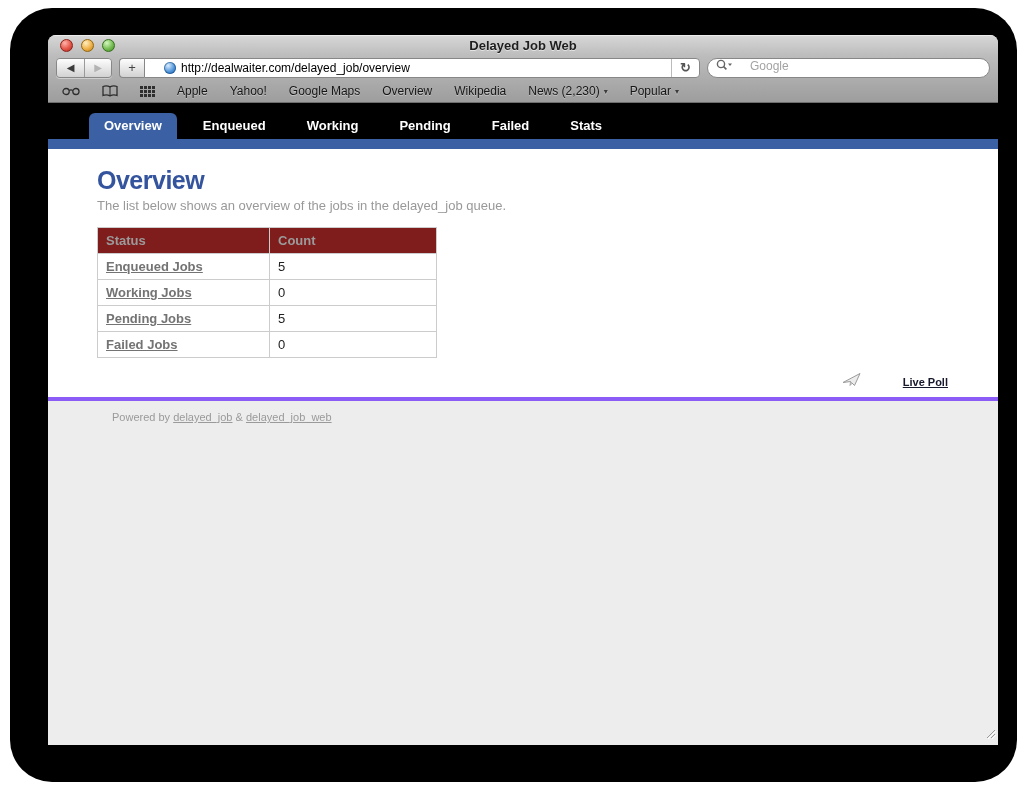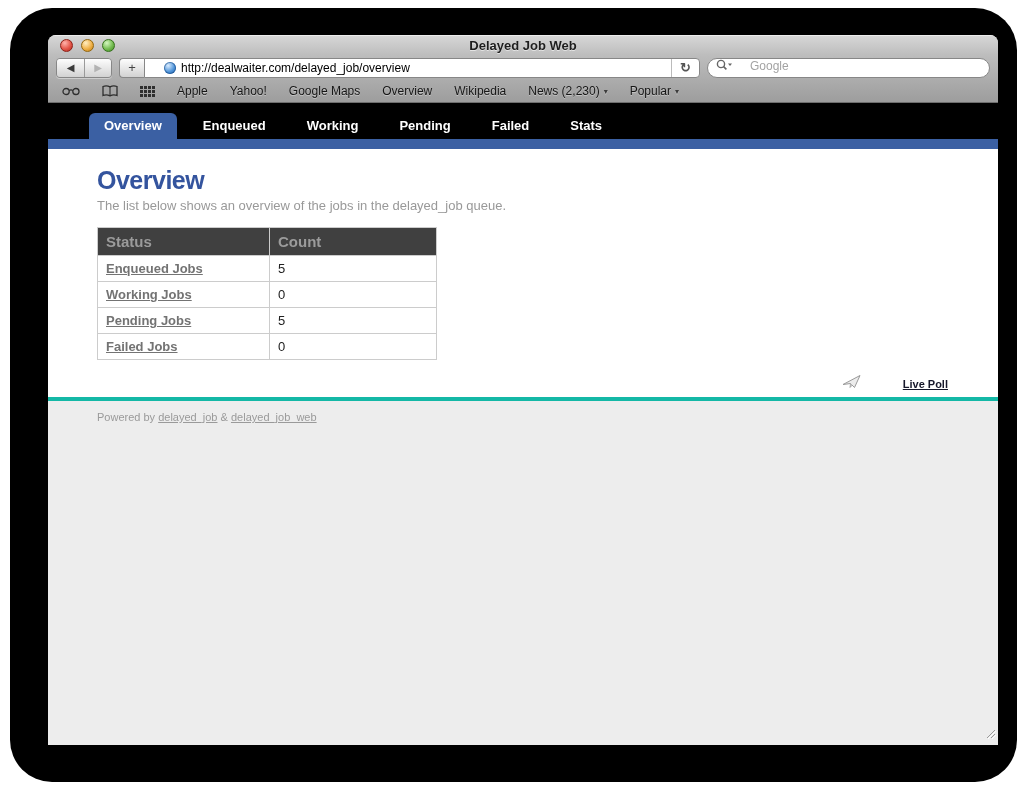--- a/index.html
+++ b/index.html
@@ -44,29 +44,29 @@
   .tab { height:26px; line-height:26px; padding:0 15px; font-size:13px; font-weight:bold; color:#fff; margin-right:11px; border-radius:6px 6px 0 0; }
   .tab.active { background:#3b60a3; }
   .bluebar { height:10px; background:#3b60a3; }
 
   .content { height:248px; background:#fff; padding:17px 50px 0 49px; }
   .content h1 { font-size:25px; font-weight:bold; color:#34549e; letter-spacing:-0.5px; }
   .content .desc { font-size:13px; color:#999; margin-top:3px; }
 
   table.jobs { border-collapse:collapse; margin-top:14px; width:340px; }
   table.jobs th, table.jobs td { border:1px solid #ccc; text-align:left; }
-  table.jobs th { background:#404040; color:#9b9b9b; font-size:15px; font-weight:bold; padding:5px 8px; }
+  table.jobs th { background:#7f1d1d; color:#9b9b9b; font-size:13px; font-weight:bold; padding:5px 8px; }
   table.jobs th.col-status { width:172px; }
   table.jobs td { padding:5px 8px; font-size:13px; color:#222; height:25px; }
   td a.job-link { font-weight:bold; color:#737373; text-decoration:underline; }
 
   .livepoll-row { margin-top:15px; text-align:right; display:flex; justify-content:flex-end; align-items:center; gap:6px; }
   .livepoll-link { font-size:11px; font-weight:bold; color:#16182b; text-decoration:underline;padding-left:36px; }
 
-  .footer { flex:1; background:#ededed; border-top:4px solid #14b8a6; padding:10px 0 0 49px; position:relative; }
+  .footer { flex:1; background:#ededed; border-top:4px solid #8b5cf6; padding:10px 0 0 64px; position:relative; }
   .footer .powered { font-size:11px; color:#9a9a9a; }
   .footer .powered a { color:#9a9a9a; text-decoration:underline; }
   .grip { position:absolute; right:2px; bottom:2px; }
 </style>
 </head>
 <body>
 
 <div class="frame">
 <div class="window">
 

